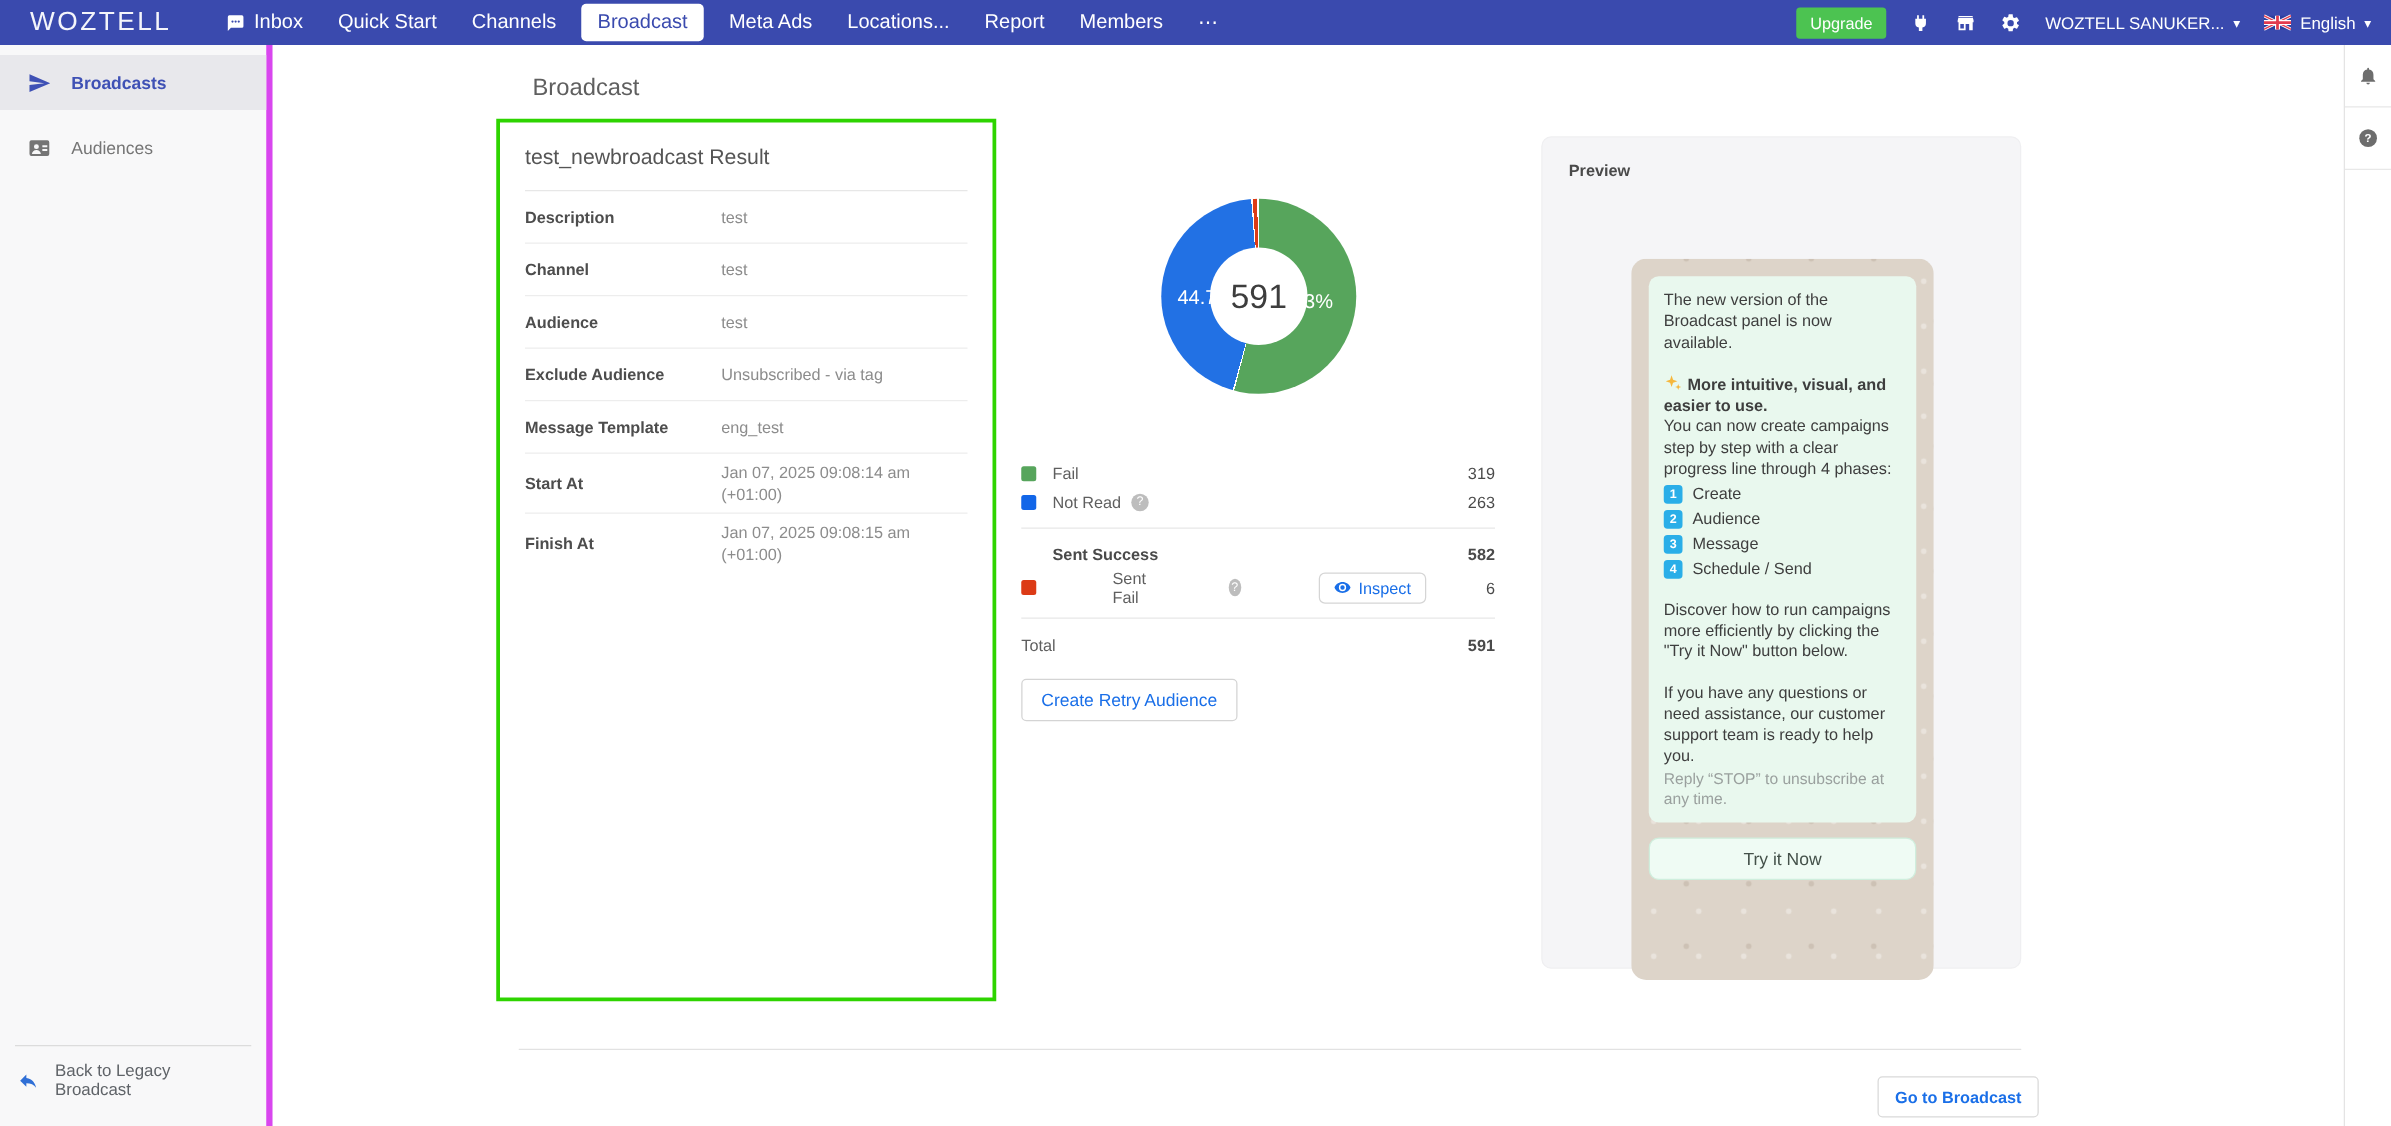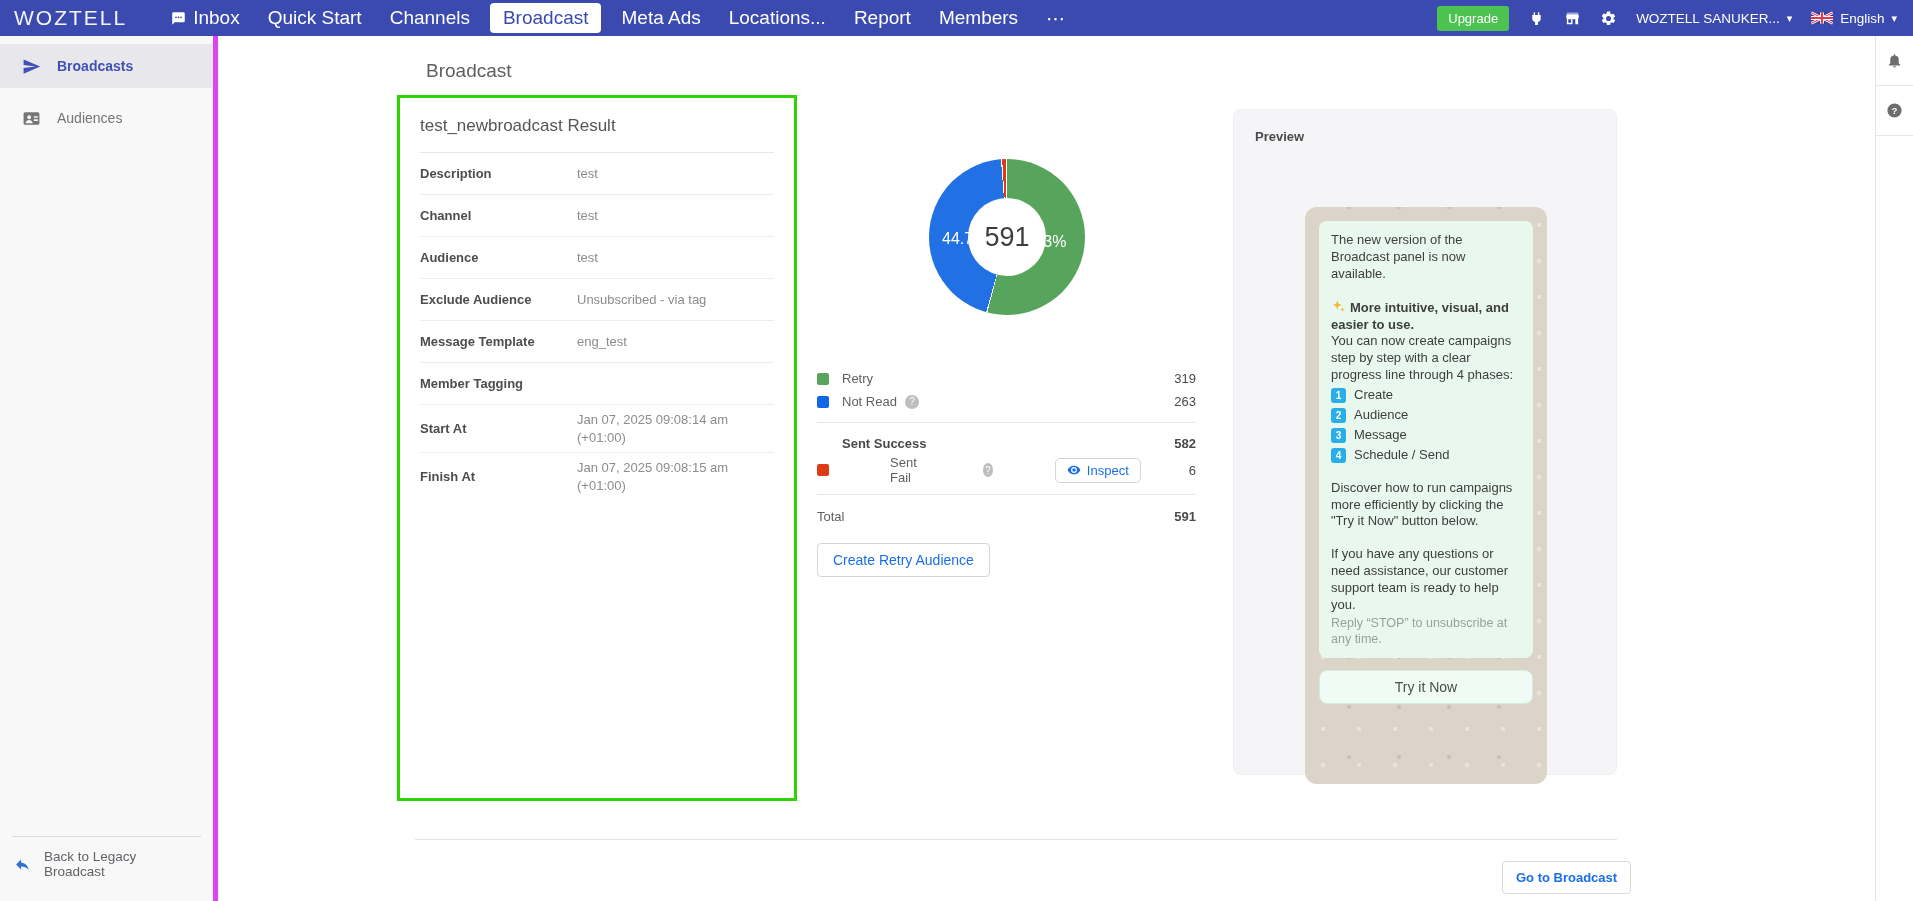--- a/index.html
+++ b/index.html
@@ -1,23 +1,23 @@
 <!DOCTYPE html>
 <html><head>
 <meta charset="utf-8">
 <style>
   * { box-sizing: border-box; margin: 0; padding: 0; }
   html,body { width:1913px; height:901px; background:#fff; }
   .app { position:relative; width:1913px; height:901px; font-family:"Liberation Sans",sans-serif; overflow:hidden; background:#fff; }
 
   
   .navbar { position:absolute; left:0; top:0; width:1913px; height:36px; background:#3a4aae; display:flex; align-items:center; color:#fff; }
-  .logo { font-size:21px; font-weight:300; letter-spacing:2px; margin-left:14px; color:#f4f5fb; }
+  .logo { font-size:21px; font-weight:300; letter-spacing:2px; margin-left:24px; color:#f4f5fb; }
   .nav-items { display:flex; align-items:center; margin-left:30px; height:36px; }
-  .nav-item { display:flex; align-items:center; gap:7px; font-size:19px; color:#fff; padding:0 14px; height:36px; cursor:pointer; white-space:nowrap; }
+  .nav-item { display:flex; align-items:center; gap:7px; font-size:16px; color:#fff; padding:0 14px; height:36px; cursor:pointer; white-space:nowrap; }
   .nav-item.active { background:#fff; color:#3a4aae; border-radius:4px; height:30px; margin:0 6px; padding:0 13px; font-weight:400; }
   .nav-item svg { width:15px; height:15px; }
   .nav-right { margin-left:auto; display:flex; align-items:center; gap:19px; margin-right:16px; }
   .upgrade-btn { background:#4cc351; color:#fff; font-size:13px; padding:5px 11px; border-radius:3px; border:none; cursor:pointer; font-family:inherit; }
   .nav-icon { width:17px; height:17px; color:#fff; cursor:pointer; display:flex; }
   .nav-icon svg { width:100%; height:100%; }
   .account { display:flex; align-items:center; gap:7px; font-size:13.5px; cursor:pointer; white-space:nowrap; }
   .caret { font-size:11px; }
   .flag { width:22px; height:14px; border-radius:2px; overflow:hidden; display:inline-flex; }
 
@@ -240,24 +240,20 @@
     </div>
     <div class="trow">
       <div class="tlabel">Exclude Audience</div>
       <div class="tval">Unsubscribed - via tag</div>
     </div>
     <div class="trow">
       <div class="tlabel">Message Template</div>
       <div class="tval">eng_test</div>
     </div>
     <div class="trow">
-      <div class="tlabel">Member Tagging</div>
-      <div class="tval"></div>
-    </div>
-    <div class="trow">
       <div class="tlabel">Start At</div>
       <div class="tval">Jan 07, 2025 09:08:14 am (+01:00)</div>
     </div>
     <div class="trow">
       <div class="tlabel">Finish At</div>
       <div class="tval">Jan 07, 2025 09:08:15 am (+01:00)</div>
     </div>
   </div>
 
   <div class="donut-wrap">
@@ -265,21 +261,21 @@
     <span class="pct pct-left">44.7%</span>
     <span class="pct pct-right">54.3%</span>
     <div class="donut-hole">
       <span class="donut-total">591</span>
     </div>
   </div>
 
   <div class="legend">
     <div class="lrow">
       <span class="swatch" style="background: rgb(87, 165, 92);"></span>
-      <span class="llabel">Retry</span>
+      <span class="llabel">Fail</span>
       <span class="lval">319</span>
     </div>
     <div class="lrow">
       <span class="swatch" style="background: rgb(18, 102, 232);"></span>
       <span class="llabel">Not Read</span>
       <span class="qmark">?</span>
       <span class="lval">263</span>
     </div>
     <div class="ldivider"></div>
     <div class="lrow bold">

